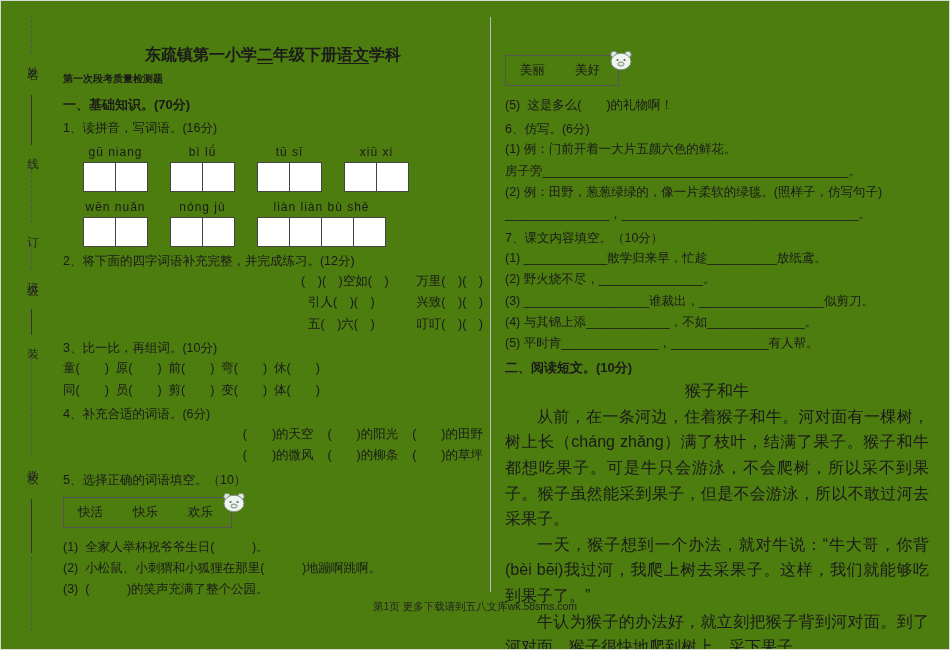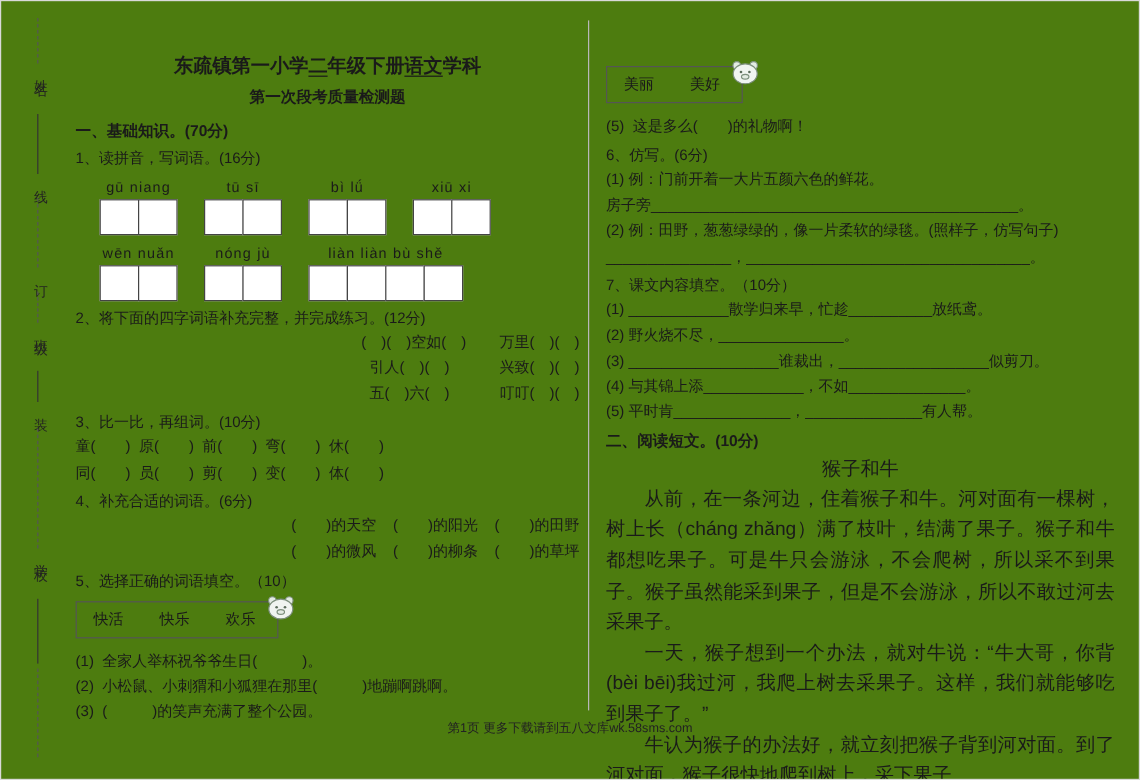--- a/index.html
+++ b/index.html
@@ -17,21 +17,21 @@
   }
   .rail-line { position:absolute; left:30px; width:0; border-left:1px solid #333; }
   .rail-dash { position:absolute; left:30px; width:0; border-left:1.5px dashed #555; }
   .divider { position:absolute; left:489px; top:16px; height:575px; width:0; border-left:1px solid #b8b8b8; }
 
   
   .left-col  { position:absolute; left:62px;  top:44px; width:420px; }
   .right-col { position:absolute; left:504px; top:48px; width:424px; }
 
   .title    { text-align:center; font-size:16px; font-weight:bold; margin:0 0 6px; }
-  .subtitle { text-align:center; font-size:13px; font-weight:bold; margin:0 0 10px; }
+  .subtitle { text-align:left; font-size:10px; font-weight:bold; margin:0 0 10px; }
   .u { text-decoration:underline; text-underline-offset:3px; }
 
   .sec-title { font-size:13px; font-weight:bold; margin:5px 0 3px; white-space:pre-wrap; }
   .q-label   { font-size:12.5px; margin:6px 0 2px; white-space:pre-wrap; }
   .line      { font-size:12.5px; line-height:1.55; margin:2px 0; white-space:pre-wrap; }
   .indent    { margin-left:20px;text-align:right; }
 
   .pinrow { display:flex; gap:22px; margin:8px 0 4px 20px; }
   .pinyin { font-size:12px; text-align:center; margin-bottom:3px; letter-spacing:1px; white-space:pre-wrap; }
   .cells  { display:flex; }
@@ -79,28 +79,28 @@
     <div class="q-label">1、读拼音，写词语。(16分)</div>
     <div class="pinrow">
       <div class="pingroup">
         <div class="pinyin">gū niang</div>
         <div class="cells">
             <span class="cell"></span>
             <span class="cell"></span>
           </div>
       </div>
       <div class="pingroup">
+        <div class="pinyin">bì lǘ</div>
+        <div class="cells">
+            <span class="cell"></span>
+            <span class="cell"></span>
+          </div>
+      </div>
+      <div class="pingroup">
         <div class="pinyin">tū sī</div>
-        <div class="cells">
-            <span class="cell"></span>
-            <span class="cell"></span>
-          </div>
-      </div>
-      <div class="pingroup">
-        <div class="pinyin">bì lǘ</div>
         <div class="cells">
             <span class="cell"></span>
             <span class="cell"></span>
           </div>
       </div>
       <div class="pingroup">
         <div class="pinyin">xiū xi</div>
         <div class="cells">
             <span class="cell"></span>
             <span class="cell"></span>

